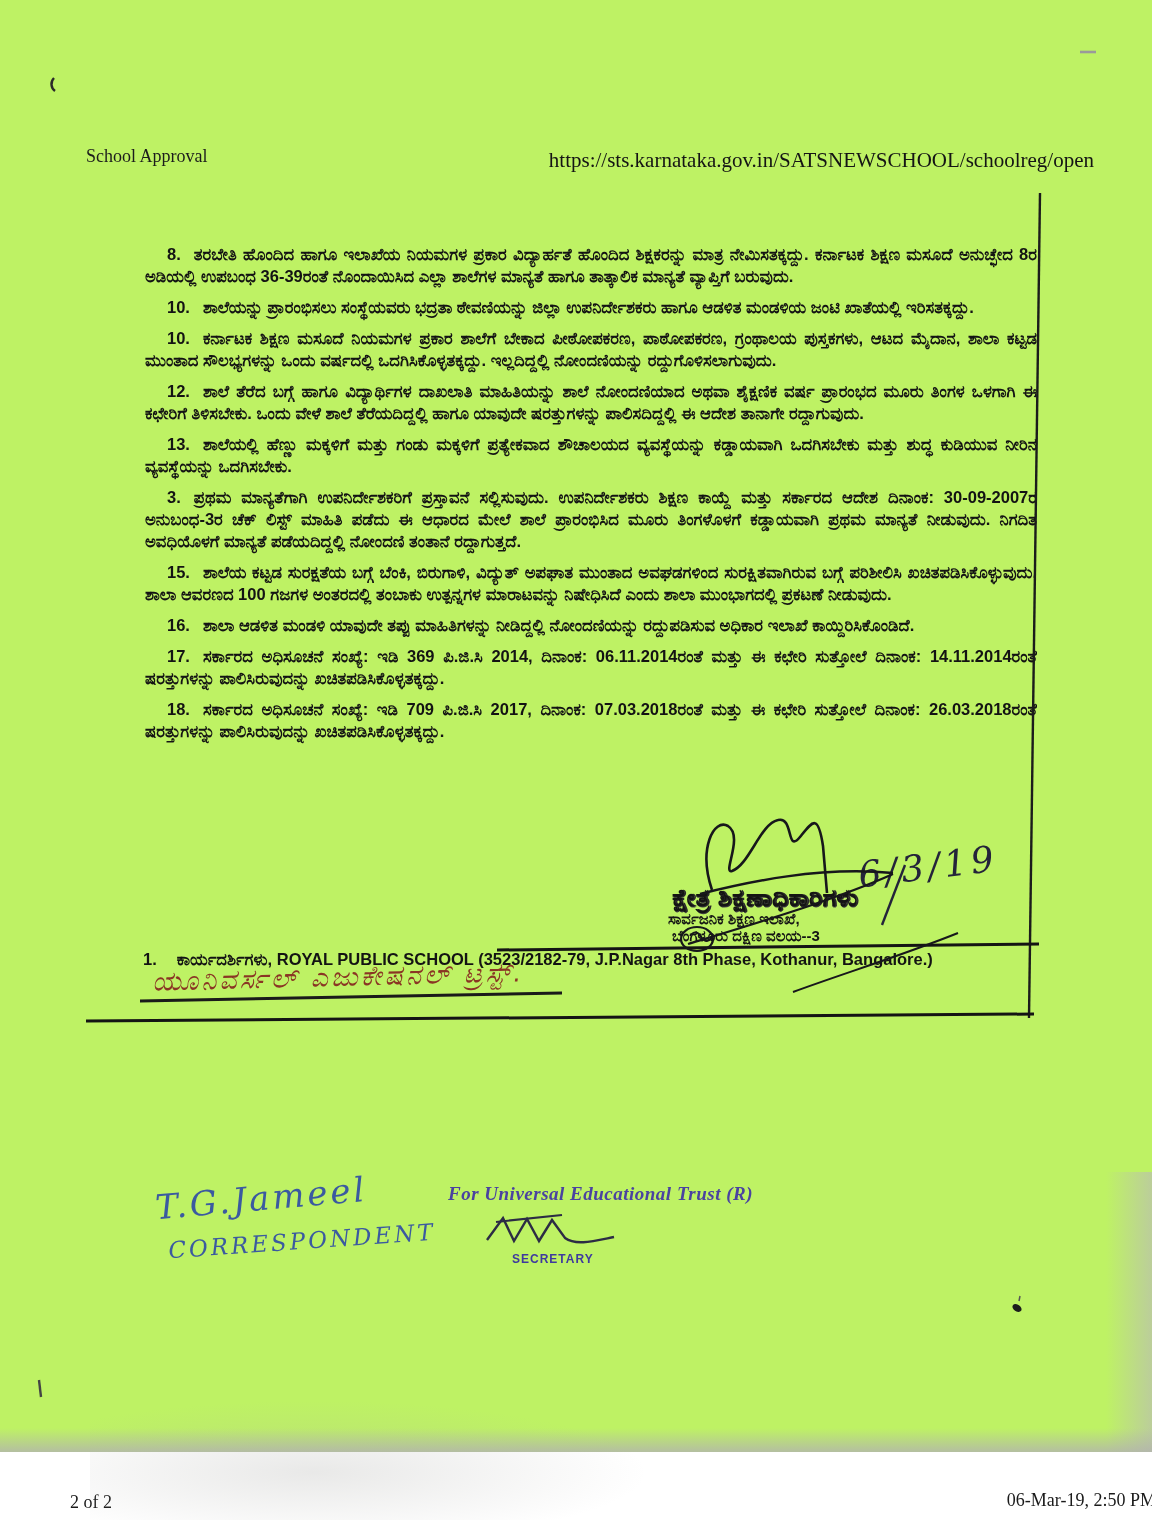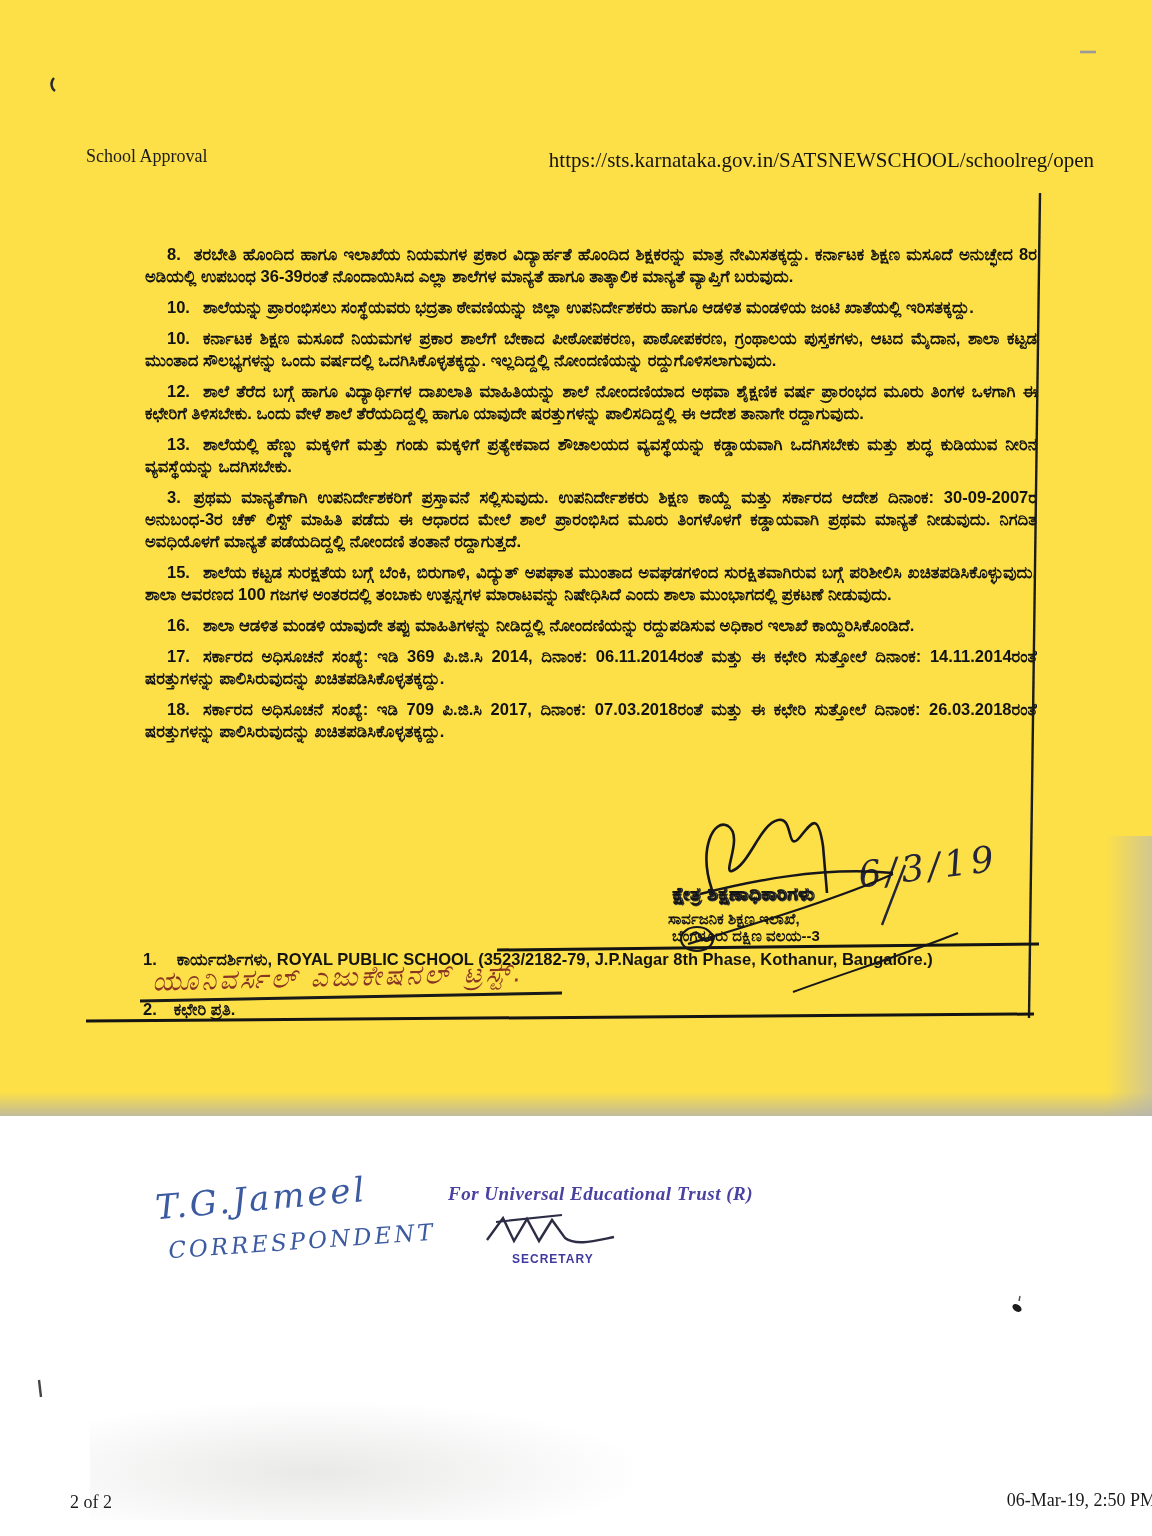--- a/index.html
+++ b/index.html
@@ -4,22 +4,22 @@
 <style>
   html,body{margin:0;padding:0;}
   body{
     width:1152px;height:1536px;
     background:#ffffff;
     font-family:"Liberation Sans", sans-serif;
     overflow:hidden;
     position:relative;
   }
   .page{
-    position:absolute;left:0;top:0;width:1152px;height:1116px;
-    background:#fde047;
+    position:absolute;left:0;top:0;width:1152px;height:1452px;
+    background:#bef264;
   }
   
   .hdr-title{
     position:absolute;left:86px;top:146px;
     font-family:"Liberation Serif", serif;
     font-size:18px;color:#1c1c1c;
   }
   .hdr-url{
     position:absolute;right:58px;top:148px;
     font-family:"Liberation Serif", serif;
@@ -36,21 +36,21 @@
   }
   .cond{ text-indent:22px; margin:0 0 9px 0; }
   .cond .num{ margin-right:13px; }
   
   .stamp-block{
     position:absolute;left:640px;top:816px;width:420px;height:135px;
     color:#141414;
   }
   .stamp-officer{
     position:absolute;left:32px;top:68px;
-    font-size:18px;font-weight:bold;letter-spacing:1px;
+    font-size:24px;font-weight:bold;letter-spacing:1px;
     text-shadow:2px 0 0 #2a2a2a, 1px 1px 0 #444;
     white-space:nowrap;
   }
   .stamp-dept{
     position:absolute;left:28px;top:94px;
     font-size:15px;font-weight:bold;white-space:nowrap;
   }
   .stamp-zone{
     position:absolute;left:32px;top:111px;
     font-size:15px;font-weight:bold;white-space:nowrap;
@@ -160,23 +160,20 @@
     <div class="stamp-officer">ಕ್ಷೇತ್ರ ಶಿಕ್ಷಣಾಧಿಕಾರಿಗಳು</div>
     <div class="stamp-dept">ಸಾರ್ವಜನಿಕ ಶಿಕ್ಷಣ ಇಲಾಖೆ,</div>
     <div class="stamp-zone">ಬೆಂಗಳೂರು ದಕ್ಷಿಣ ವಲಯ--3</div>
     <div class="stamp-date">6/3/19</div>
   </div>
 
   <div class="dist1">
     <span class="num">1.</span><span>ಕಾರ್ಯದರ್ಶಿಗಳು, ROYAL PUBLIC SCHOOL (3523/2182-79, J.P.Nagar 8th Phase, Kothanur, Bangalore.)</span>
   </div>
   <div class="dist-handwritten">ಯೂನಿವರ್ಸಲ್ ಎಜುಕೇಷನಲ್ ಟ್ರಸ್ಟ್.</div>
-  <div class="dist2">
-    <span class="num">2.</span><span>ಕಛೇರಿ ಪ್ರತಿ.</span>
-  </div>
 
   <div class="corr-name">T.G.Jameel</div>
   <div class="corr-role">CORRESPONDENT</div>
   <div class="trust-stamp">For Universal Educational Trust (R)</div>
   <div class="secretary">SECRETARY</div>
 
   <div class="foot-page">2 of 2</div>
   <div class="foot-time">06-Mar-19, 2:50 PM</div>
 
   <div class="smudge"></div>

